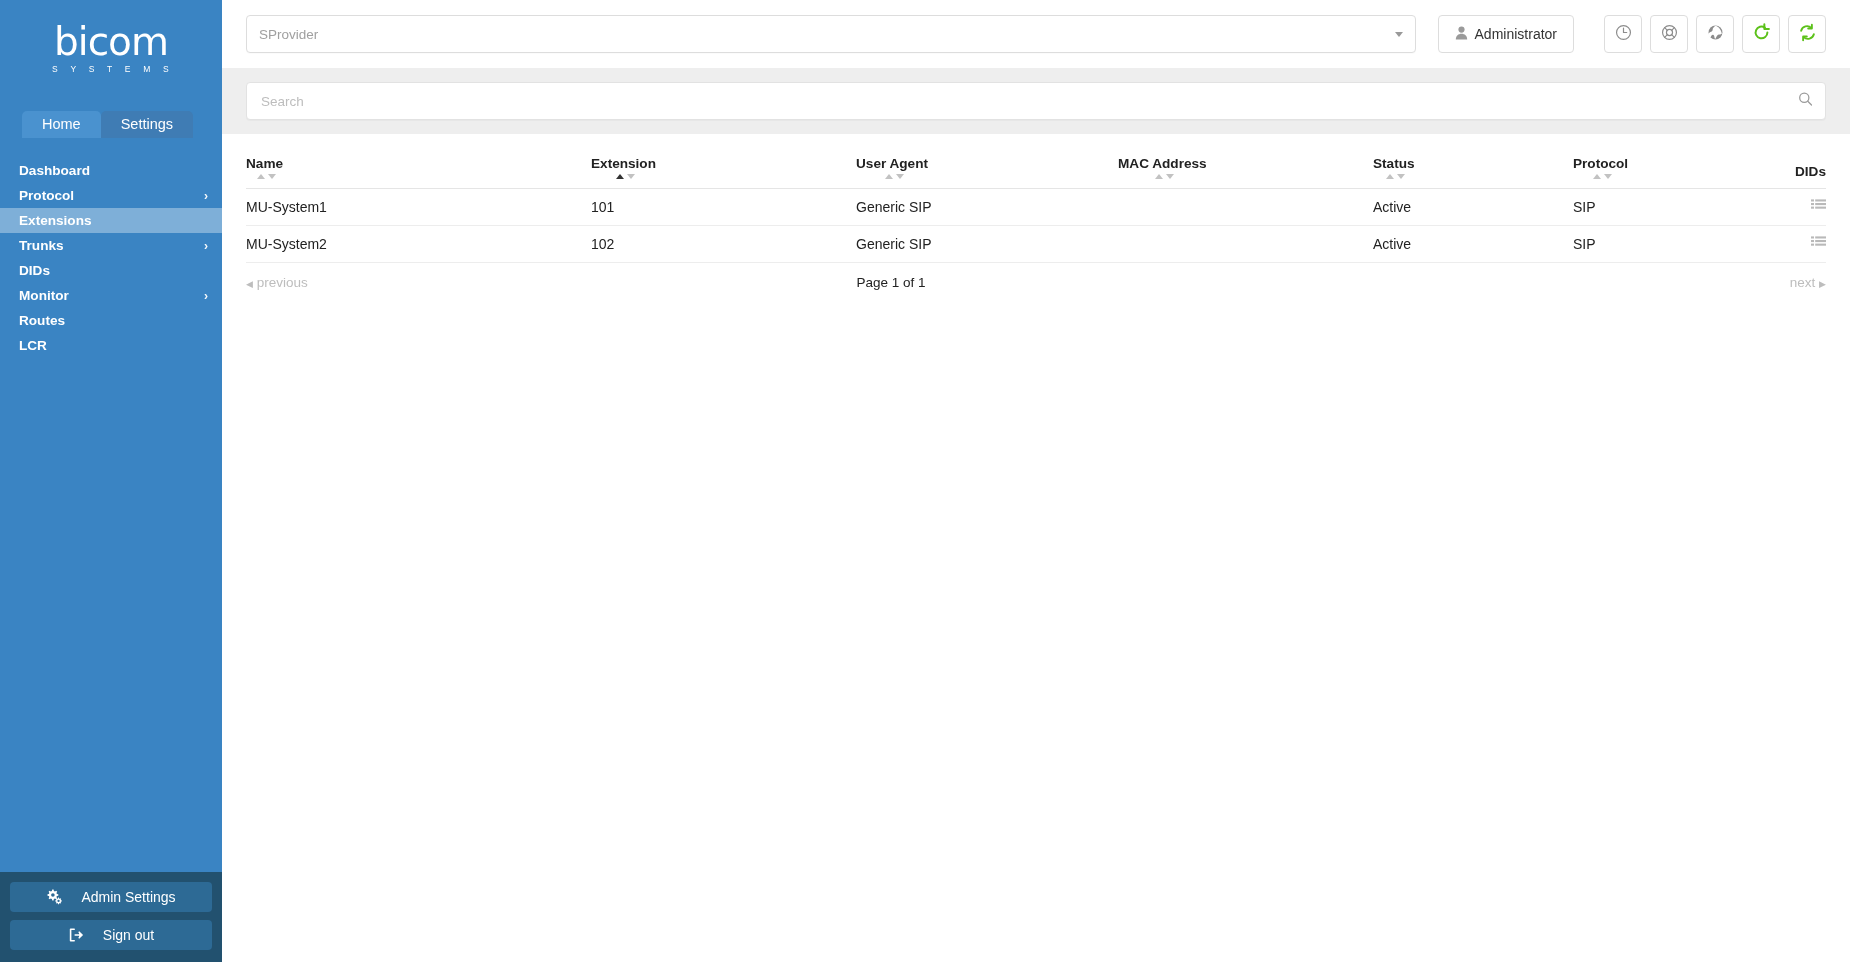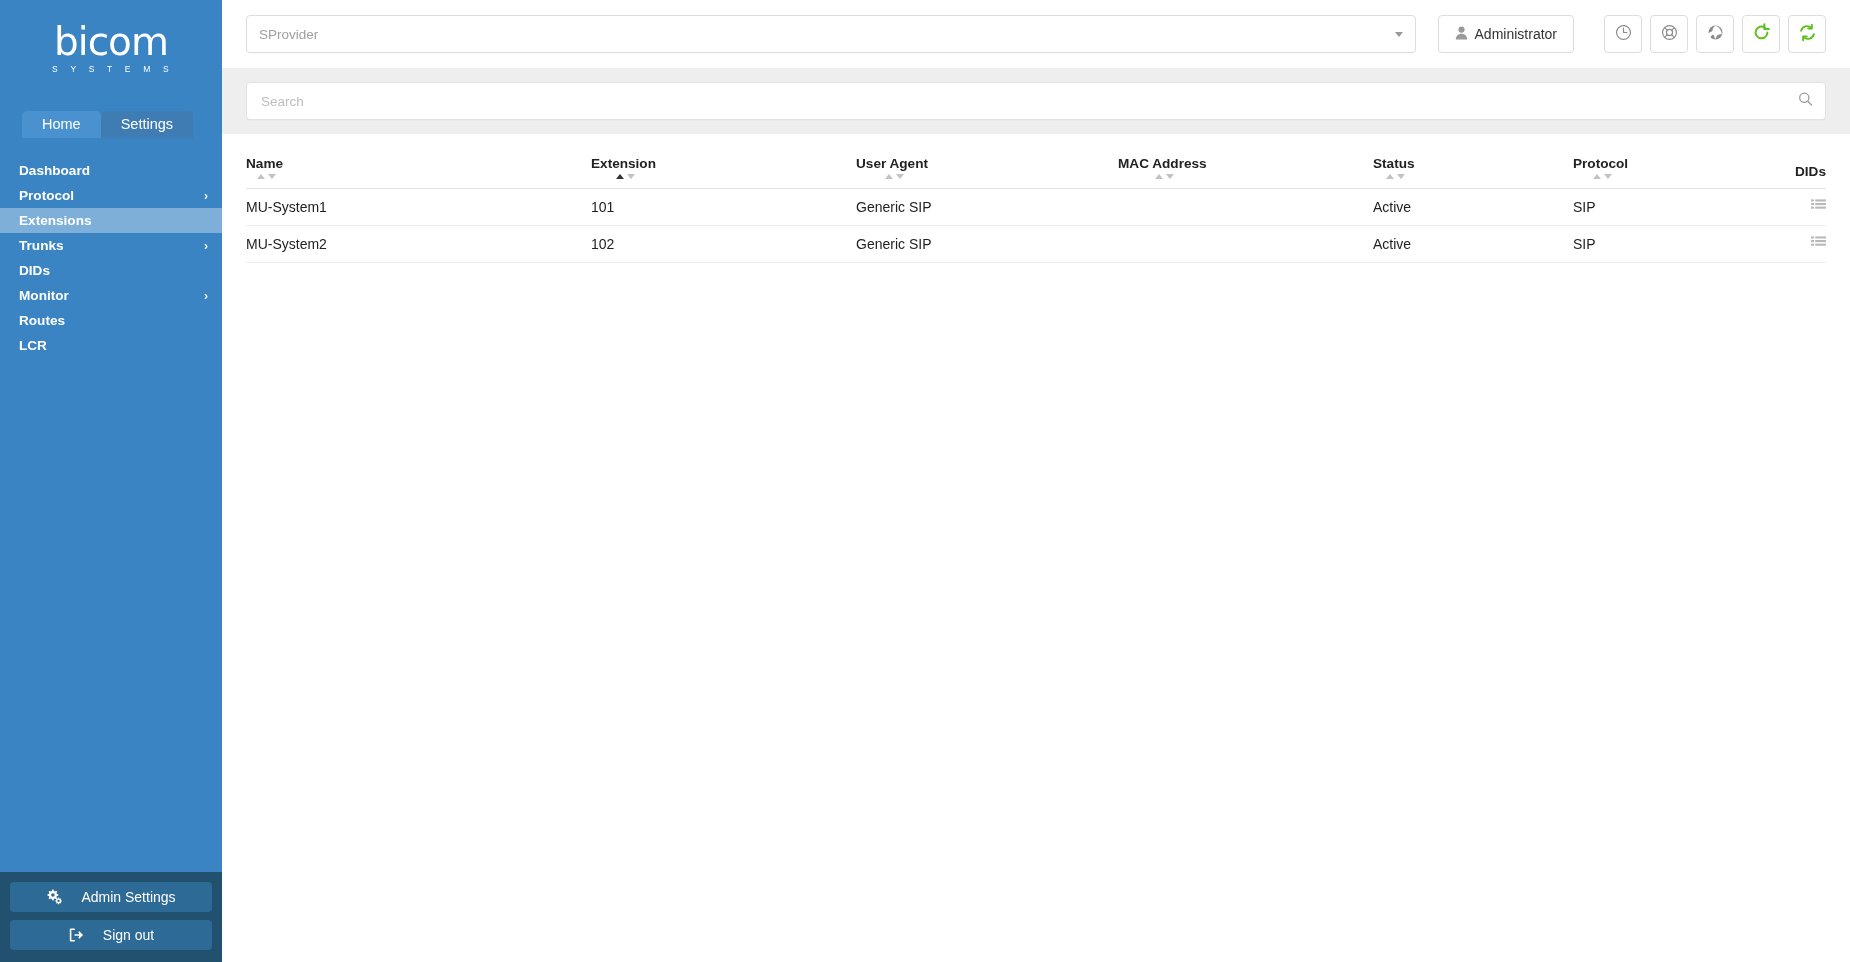--- a/index.html
+++ b/index.html
@@ -589,15 +589,26 @@
                   <rect x="0" y="7.6" width="3" height="2.1"></rect>
                     <rect x="4.2" y="7.6" width="10.8" height="2.1"></rect>
                 </svg>
               </span>
             </td>
           </tr>
         </tbody>
       </table>
     </div>
 
+    <div class="pager">
+      <span class="prev">
+        <span style="font-size:9px;">◀</span>
+        <span>previous</span>
+      </span>
+      <div class="center">Page 1 of 1</div>
+      <span class="next">
+        <span>next</span>
+        <span style="font-size:9px;">▶</span>
+      </span>
+    </div>
 
   </div>
 </div>
 
 </body></html>

